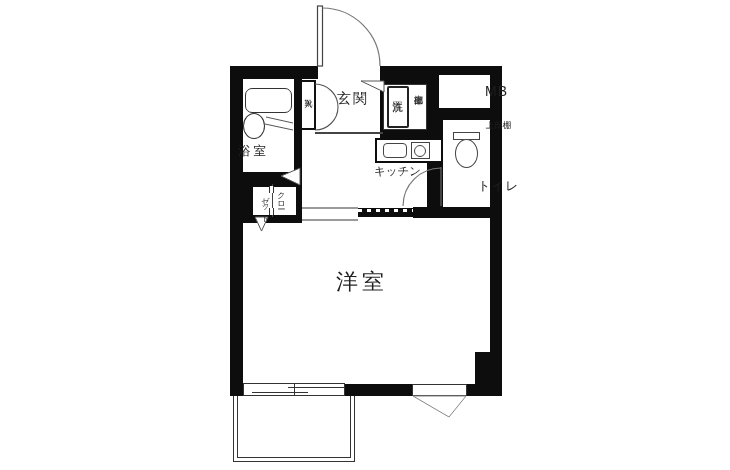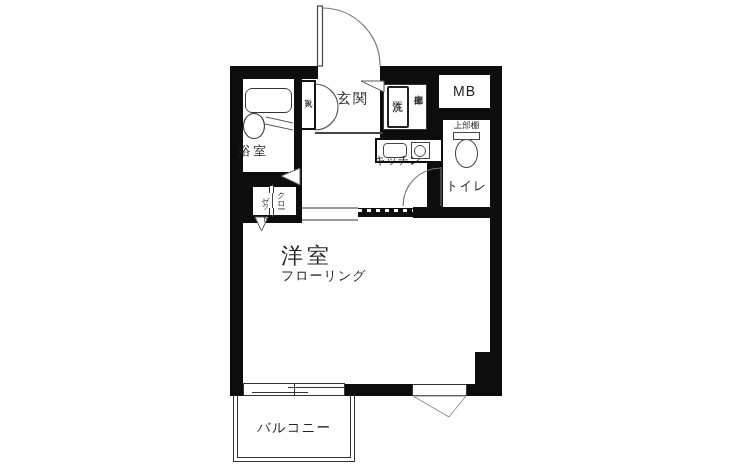--- a/index.html
+++ b/index.html
@@ -4,21 +4,21 @@
 <style>
   html,body{margin:0;padding:0;background:#ffffff;}
   .plan{position:relative;width:730px;height:470px;background:#ffffff;overflow:hidden;
         font-family:"Liberation Sans",sans-serif;}
   .wall{position:absolute;background:#0d0d0d;}
   .white{position:absolute;background:#ffffff;}
   .line{position:absolute;background:#444;}
   .box{position:absolute;background:#ffffff;box-sizing:border-box;}
   .lbl{position:absolute;color:#1f1f1f;line-height:1.05;white-space:nowrap;}
   .v{writing-mode:vertical-rl;text-orientation:upright;}
-  .ctr{display:flex;align-items:center;justify-content:center;text-align:left;}
+  .ctr{display:flex;align-items:center;justify-content:center;text-align:left;margin-left:32px;}
   svg{position:absolute;left:0;top:0;}
 </style>
 </head>
 <body>
 
 <div class="plan">
 
   <div class="wall" style="left:230px;top:66px;width:88px;height:13px"></div>
   <div class="wall" style="left:380px;top:66px;width:122px;height:13px"></div>
   <div class="wall" style="left:230px;top:66px;width:13px;height:330px"></div>
@@ -90,25 +90,23 @@
     <line x1="265" y1="124" x2="293" y2="130" stroke="#555" stroke-width="1"></line>
   </svg>
 
   <div class="lbl" style="left:337px;top:91px;font-size:14px;letter-spacing:2px">玄関</div>
   <div class="lbl v" style="left:303px;top:93px;font-size:8px">靴入</div>
   <div class="lbl v" style="left:392px;top:93px;font-size:10.5px">洗置</div>
   <div class="lbl v" style="left:413px;top:88px;font-size:9px">上部棚</div>
   <div class="lbl ctr" style="left:439px;top:75px;width:51px;height:33px;font-size:14px;letter-spacing:1px">MB</div>
   <div class="lbl ctr" style="left:443px;top:120px;width:47px;height:11px;font-size:8.5px">上部棚</div>
   <div class="lbl ctr" style="left:443px;top:179px;width:47px;height:16px;font-size:12.5px;letter-spacing:1px">トイレ</div>
-  <div class="lbl" style="left:374px;top:154px;font-size:11.5px">キッチン</div>
+  <div class="lbl" style="left:374px;top:165px;font-size:11.5px">キッチン</div>
   <div class="lbl" style="left:238px;top:145px;font-size:12.5px;letter-spacing:3px">浴室</div>
   <div class="lbl v" style="left:276px;top:186px;font-size:8px">クロー</div>
   <div class="lbl v" style="left:260px;top:191px;font-size:8px">ゼット</div>
 
-  <div style="position:absolute;left:281px;top:244px;width:162px;text-align:left">
+  <div style="position:absolute;left:281px;top:270px;width:162px;text-align:center">
     <div class="lbl" style="position:static;font-size:22px;letter-spacing:4px">洋室</div>
-    <div class="lbl" style="position:static;font-size:13px;margin-top:2px;letter-spacing:1px">フローリング</div>
   </div>
 
-  <div class="lbl ctr" style="left:233px;top:419px;width:122px;height:18px;font-size:13.5px;letter-spacing:1px">バルコニー</div>
 
 </div>
 
 </body></html>

